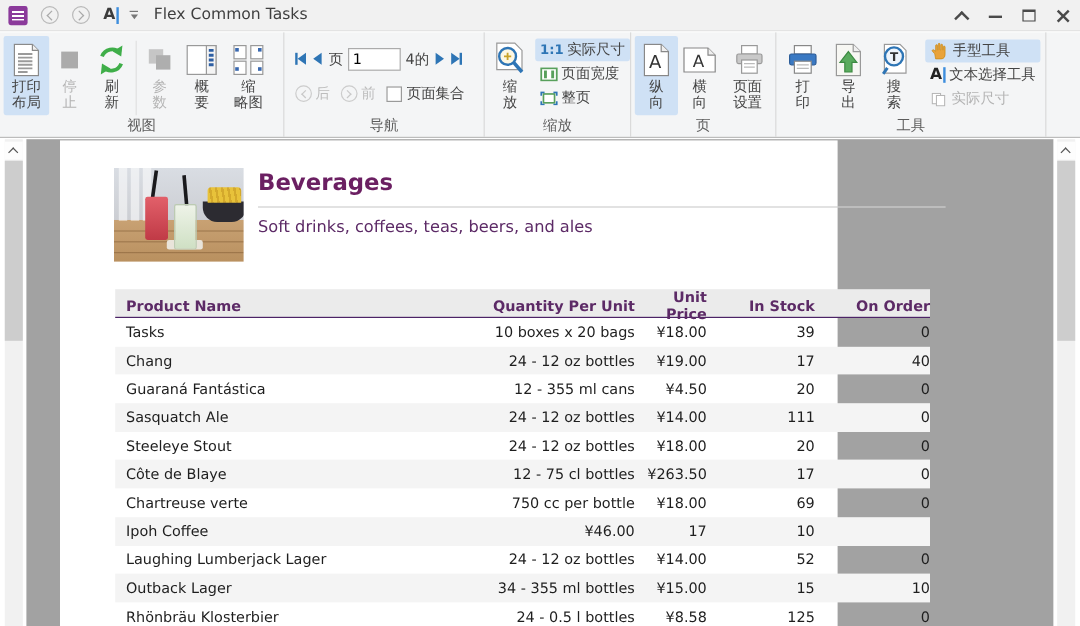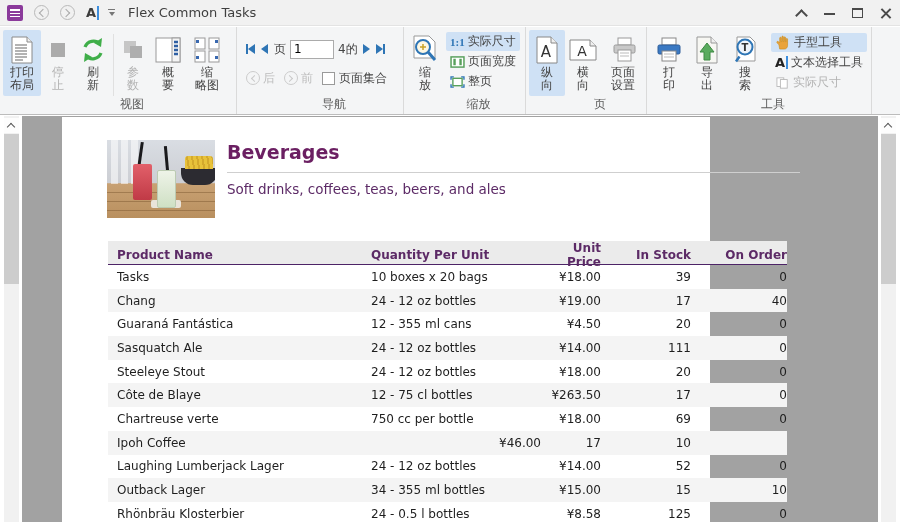--- a/index.html
+++ b/index.html
@@ -24,21 +24,21 @@
   .winbtn { width:16px; height:16px; position:relative; cursor:default; }
   .ico-collapse { width:9px; height:9px; border-left:2px solid #4a4a4a; border-top:2px solid #4a4a4a; transform:rotate(45deg); position:absolute; left:3px; top:6px; }
   .ico-min { position:absolute; left:2px; top:8px; width:11px; height:2px; background:#4a4a4a; }
   .ico-max { position:absolute; left:2px; top:3px; width:11px; height:10px; border:1.6px solid #4a4a4a; border-top-width:2.5px; }
   .ico-close::before, .ico-close::after { content:""; position:absolute; left:7px; top:2px; width:2px; height:13px; background:#4a4a4a; }
   .ico-close::before { transform:rotate(45deg); } .ico-close::after { transform:rotate(-45deg); }
 
   
   #ribbon { position:absolute; left:0; top:27px; width:900px; height:88px; background:#f4f5f6; border-bottom:1px solid #bcbcbc; display:flex; }
   .rgroup { position:relative; height:100%; border-right:1px solid #dadada; }
-  .rgroup-label { position:absolute; left:14px; bottom:1px; width:100%; text-align:center; font-size:12px; color:#5c5c5c; }
+  .rgroup-label { position:absolute; left:0; bottom:1px; width:100%; text-align:center; font-size:12px; color:#5c5c5c; }
   .bigbtn { display:flex; flex-direction:column; align-items:center; padding-top:4px; height:66px; border-radius:2px; cursor:pointer; }
   .bigbtn .icon-slot { height:32px; display:flex; align-items:center; justify-content:center; }
   .biglbl { font-size:12px; line-height:13px; text-align:center; white-space:pre-line; color:#444; }
   .selected { background:#cfe1f5; }
   .disabled .biglbl, .disabled .optlbl { color:#b3b3b3; }
   
   .g-view { width:237px; display:flex; padding:3px 0 0 3px; }
   .vsep { width:1px; height:62px; background:#e0e0e0; margin:4px 2px 0 2px; }
   
   .g-nav { width:167px; padding:10px 0 0 9px; }
@@ -53,39 +53,39 @@
   .hist-circle { width:14px; height:14px; border:1.5px solid #cccccc; border-radius:50%; position:relative; margin-right:3px; }
   .hist-circle .chev { position:absolute; top:3.5px; width:5px; height:5px; border-left:1.6px solid #c9c9c9; border-bottom:1.6px solid #c9c9c9; }
   .hist-lbl { font-size:12px; color:#bdbdbd; margin-right:9px; }
   .cb { width:13px; height:13px; border:1px solid #9a9a9a; background:#fff; margin-right:4px; }
   .cb-lbl { font-size:12px; color:#444;text-align:center; }
   
   .g-zoom { width:122px; display:flex; padding:3px 0 0 3px; }
   .optcol { display:flex; flex-direction:column; margin-left:3px; margin-top:2px; }
   .optrow { display:flex; align-items:center; height:19px; padding:0 4px; border-radius:2px; cursor:pointer; margin-bottom:1px; }
   .optlbl { font-size:12px; color:#444; white-space:nowrap; }
-  .ratio { font-size:11px; font-weight:bold; color:#2e75b5; margin-right:3px;font-family:Liberation Serif, serif; }
+  .ratio { font-size:11px; font-weight:bold; color:#2e75b5; margin-right:3px; }
   .mini-ico { width:15px; height:12px; margin-right:3px; flex:0 0 auto; }
   
   .g-page { width:121px; display:flex; padding:3px 0 0 3px; }
   
   .g-tools { width:225px; display:flex; padding:3px 0 0 5px; }
   .hand-letterA { font-size:13px; font-weight:bold; color:#222; }
   .cursor-sm { width:2px; height:13px; background:#3e8edd; margin:0 3px 0 1px; }
 
   
   #viewer { position:absolute; left:0; top:116px; width:900px; height:406px; background:#fff; }
   .scrollzone { position:absolute; top:0; width:22px; height:406px; background:#fff; }
   #scroll-left { left:0; } #scroll-right { left:878px; }
   .sb-track { position:absolute; left:4px; top:0; width:15px; height:406px; background:#f1f1f1; }
   .sb-arrow { position:absolute; left:4px; top:2px; width:15px; height:15px; background:#fdfdfd; }
   .sb-arrow .chev { position:absolute; left:4px; top:6px; width:6px; height:6px; border-left:1.8px solid #555; border-top:1.8px solid #555; transform:rotate(45deg); }
   .sb-thumb { position:absolute; left:4px; top:18px; width:15px; height:150px; background:#cdcdcd; }
   #canvas { position:absolute; left:22px; top:0; width:856px; height:406px; background:#a2a2a2; }
-  #pagepaper { position:absolute; left:40px; top:1px; width:648px; height:405px; background:#fff; }
+  #pagepaper { position:absolute; left:28px; top:1px; width:648px; height:405px; background:#fff; }
 
   
   #photo { position:absolute; left:45px; top:23px; width:108px; height:78px; overflow:hidden; background:linear-gradient(#d9dde3 0%, #ccced3 55%, #c8a173 56%, #b9905f 100%); }
   .ph-slat { position:absolute; top:0; width:7px; height:44px; background:rgba(255,255,255,.55); }
   .ph-plank { position:absolute; left:0; width:108px; height:1px; background:rgba(120,85,45,.45); }
   .ph-coaster { position:absolute; left:44px; top:60px; width:30px; height:8px; background:#e9e4da; border-radius:2px; }
   .ph-glass-red { position:absolute; left:26px; top:24px; width:19px; height:36px; background:linear-gradient(#e2606a, #c03a46); border-radius:2px; }
   .ph-glass-green { position:absolute; left:50px; top:30px; width:19px; height:38px; background:linear-gradient(#eef3e8, #cfe0c4); border:1px solid #bccbb2; border-radius:2px; }
   .ph-straw { position:absolute; width:2.5px; height:26px; background:#19191c; }
   .ph-bowl { position:absolute; left:74px; top:28px; width:36px; height:17px; background:#2c2b31; border-radius:0 0 12px 12px; }
@@ -93,21 +93,21 @@
   #report-title { position:absolute; left:165px; top:24px; font-size:19px; font-weight:bold; color:#6b1f62; }
   #title-rule { position:absolute; left:165px; top:55px; width:573px; height:1px; background:#cfcfcf; }
   #report-subtitle { position:absolute; left:165px; top:64px; font-size:13.5px; color:#5c2a66; }
 
   #rtable { position:absolute; left:46px; top:124px; width:679px; font-size:12px; color:#1e1e1e; }
   .t-grid { display:grid; grid-template-columns:263px 170px 60px 90px 96px; align-items:center; }
   .t-head { height:24px; background:#ebebeb; border-bottom:1px solid #4c2366; font-weight:bold; color:#5c2a66; }
   .t-row { height:23.7px; }
   .t-row:nth-child(even) { background:#f4f4f4; }
   .c0 { padding-left:9px; text-align:left; }
-  .c1 { text-align:left; }
+  .c1 { text-align:right;margin-left:18px; }
   .c2, .c3, .c4 { text-align:right; }
   .t-head .c2, .t-head .c3, .t-head .c4 { padding-right:0; }
 </style>
 </head>
 <body>
 
 <div id="app">
 
   <div id="titlebar">
     <div class="app-icon"></div>

